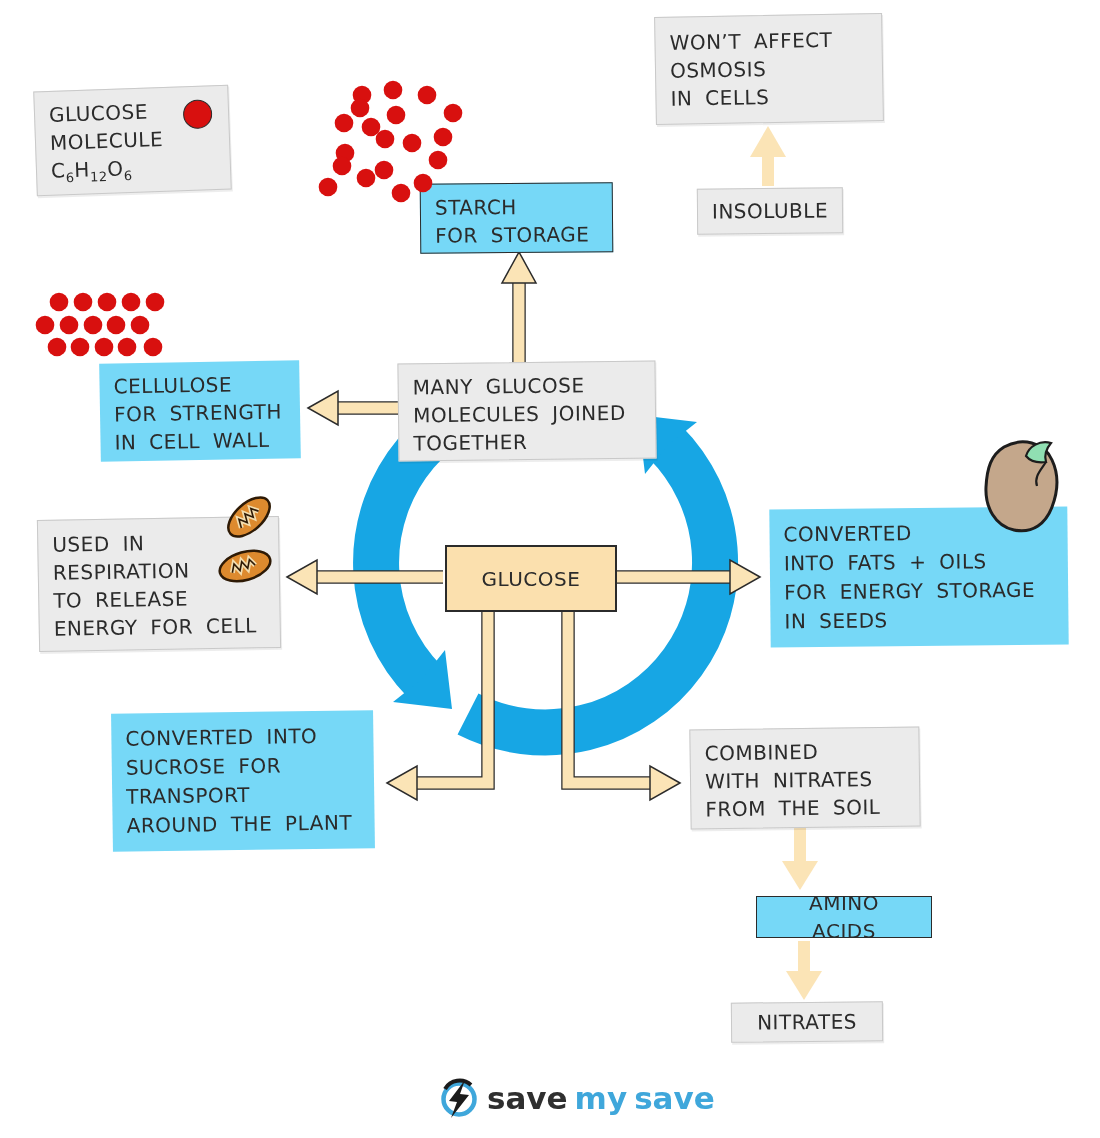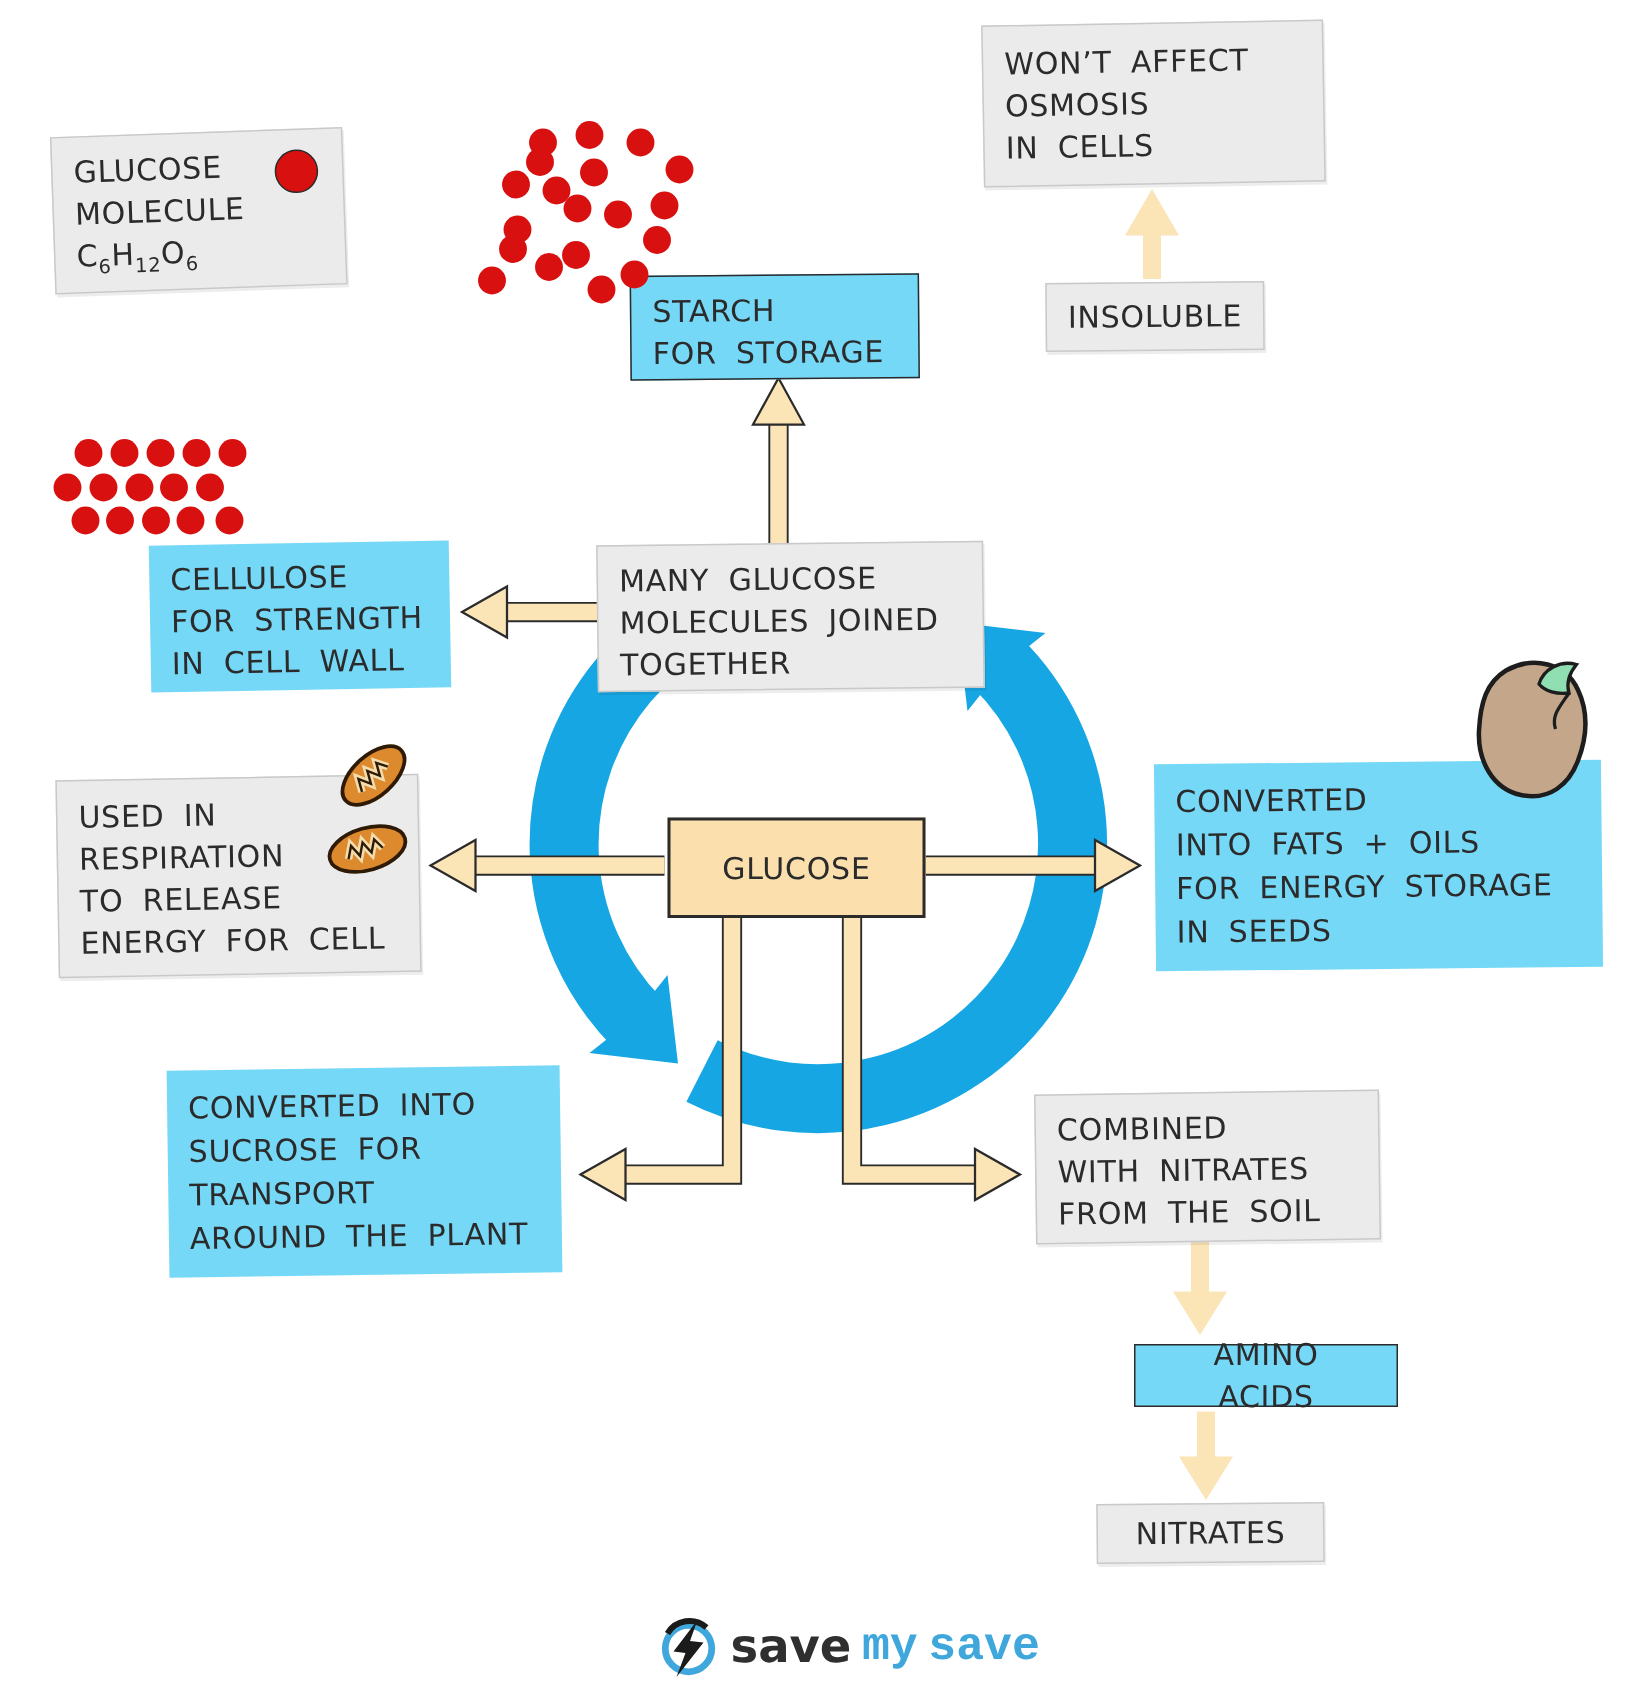--- a/index.html
+++ b/index.html
@@ -30,21 +30,21 @@
   .mito-body{fill:var(--mito-orange);stroke:#2e1a05;stroke-width:2.5;}
   .mito-squiggle-light{fill:none;stroke:#f3ddae;stroke-width:5;}
   .mito-squiggle-dark{fill:none;stroke:#2e1a05;stroke-width:1.6;}
   .seed-body{fill:var(--seed-tan);stroke:#1d1d1d;stroke-width:3;}
   .sprout{fill:var(--sprout-green);stroke:#1d1d1d;stroke-width:2.2;}
   .sprout-curl{fill:none;stroke:#1d1d1d;stroke-width:2.2;}
   
   .logo{position:absolute;left:438px;top:1076px;z-index:3;display:flex;align-items:center;gap:7px;
         font-weight:bold;font-size:31px;letter-spacing:0;}
   .logo .w1{color:var(--logo-dark);}
-  .logo .w2,.logo .w3{color:var(--logo-blue);font-family:Liberation Mono, monospace;}
+  .logo .w2,.logo .w3{color:var(--logo-blue);}
   .logo svg{display:block;}
   .logo-ring{fill:none;stroke:var(--logo-blue);stroke-width:4.5;}
   .logo-swoosh{fill:none;stroke:#1b1b1b;stroke-width:4;}
   .logo-bolt{fill:#1b1b1b;}
 </style>
 </head>
 <body>
 
 <div class="canvas">
 

